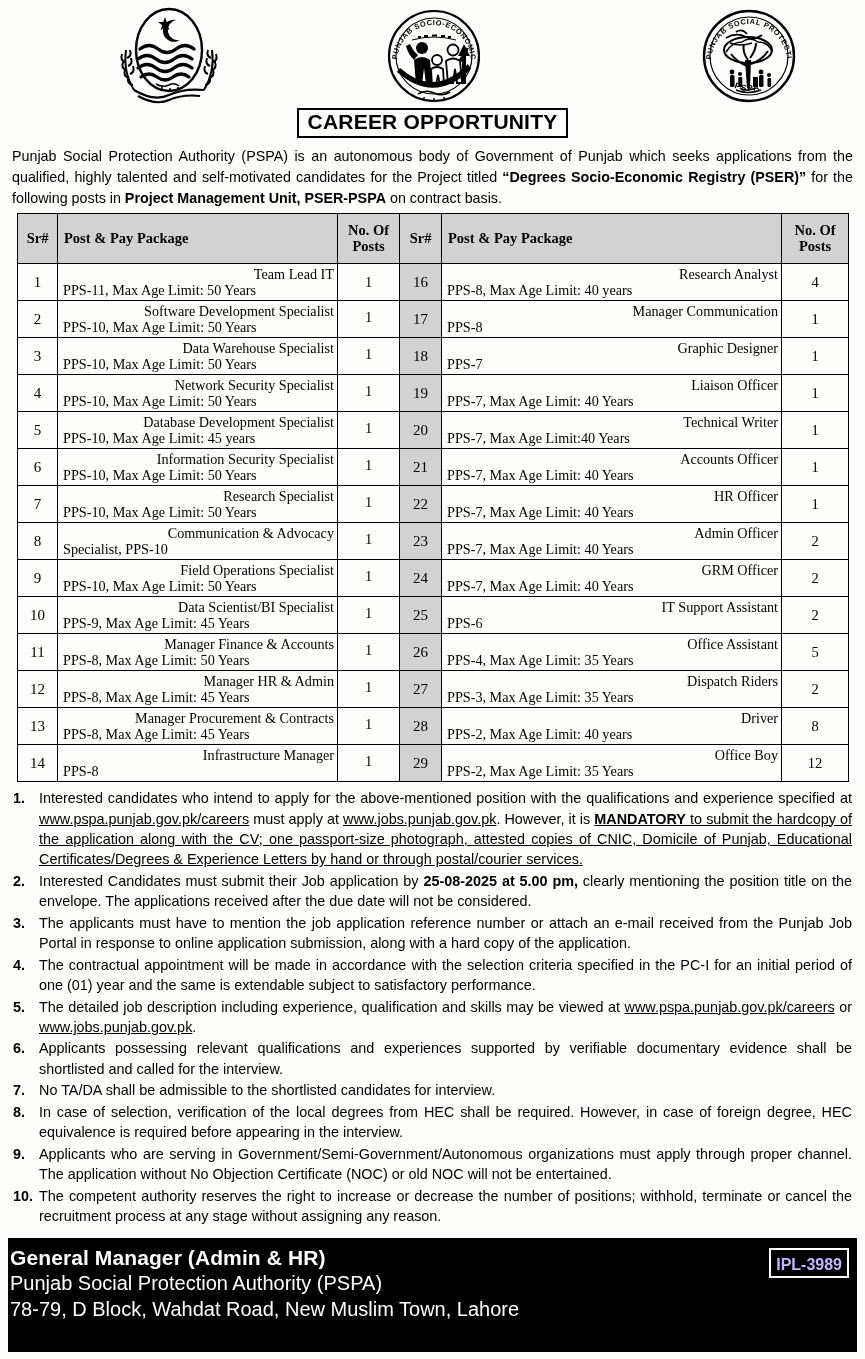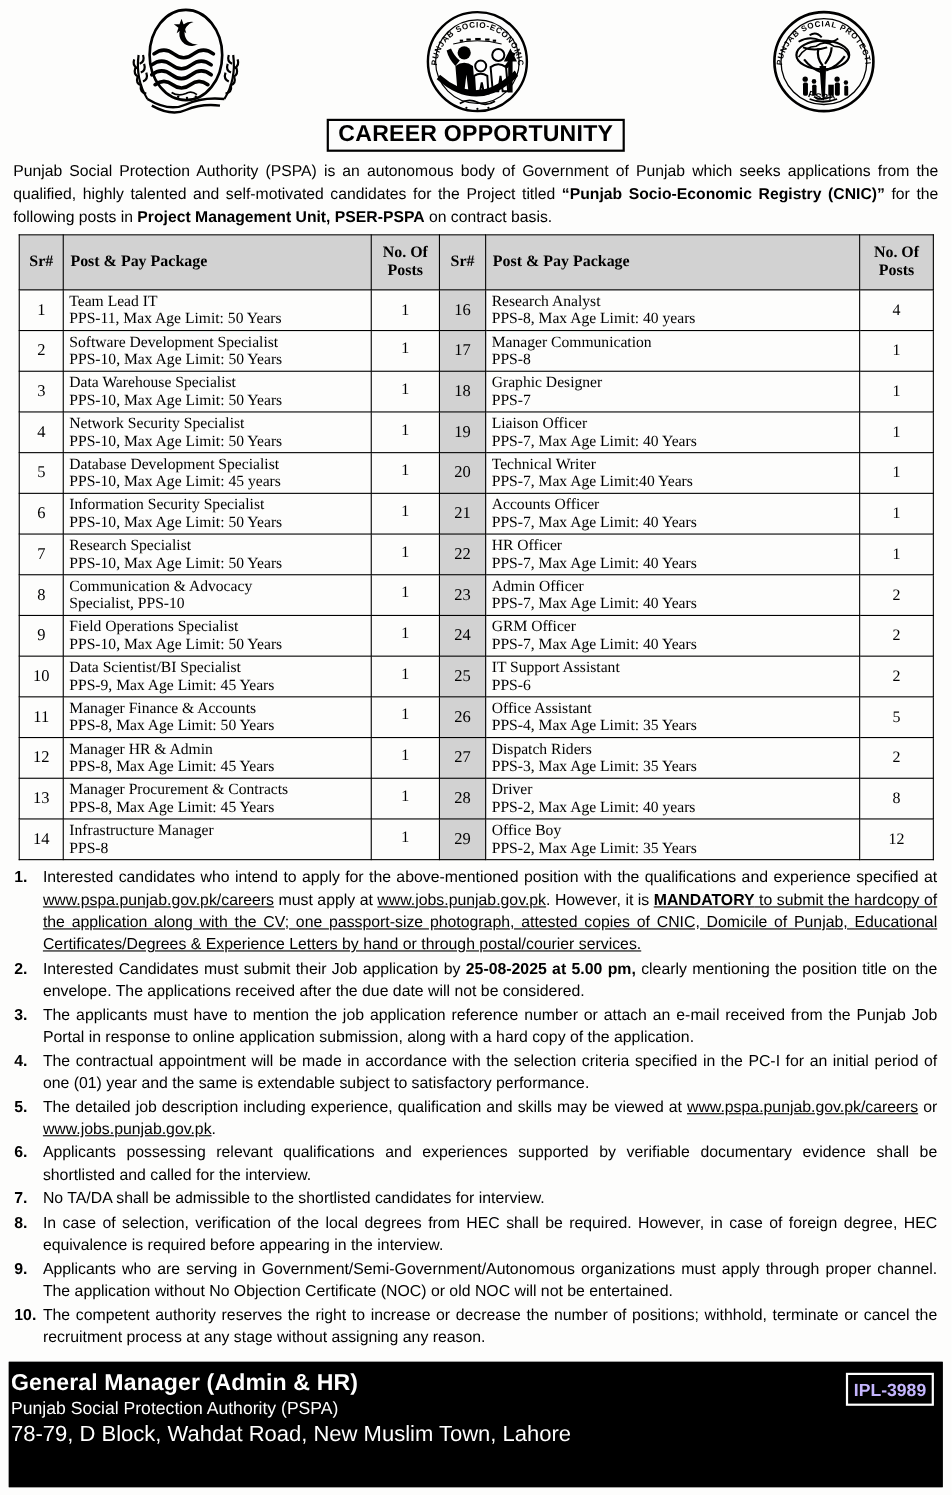--- a/index.html
+++ b/index.html
@@ -120,21 +120,21 @@
     vertical-align: bottom;
     padding-bottom: 3px !important;
   }
   td.c-num-top {
     text-align: center;
     font-size: 14.5px;
     vertical-align: middle;
   }
   td.c-empty { background: #ffffff; }
   td.c-empty-shaded { background: #d2d2d2; }
-  .post-line1 { display: block; }
+  .post-line1 { display: block; text-align: right; }
   .post-line2 { display: block; }
   tr.prow { height: 37px; }
 
   
   .notes {
     margin: 6px 13px 0 13px;
     font-size: 14.4px;
     line-height: 1.42;
     font-family: "Liberation Sans", sans-serif;
   }
@@ -175,21 +175,21 @@
     padding-top: 5px;
     font-family: "Liberation Sans", sans-serif;
   }
   .footer-l1 {
     font-size: 21px;
     font-weight: bold;
     line-height: 1.25;
     letter-spacing: 0.1px;
   }
   .footer-l2 {
-    font-size: 16px;
+    font-size: 20px;
     line-height: 1.28;
   }
   .footer-l3 {
     font-size: 20px;
     line-height: 1.28;
   }
   .footer-l4 {
     font-size: 20px;
     line-height: 1.28;
   }
@@ -343,21 +343,21 @@
         </g>
       </svg>
     </div>
   </div>
 
   <div class="title-wrap">
     <span class="career-title">CAREER OPPORTUNITY</span>
   </div>
 
   <div class="intro">
-    <span>Punjab Social Protection Authority (PSPA) is an autonomous body of Government of Punjab which seeks applications from the qualified, highly talented and self-motivated candidates for the Project titled </span><b>“Punjab Socio-Economic Registry (CNIC)”</b><span> for the following posts in </span><b>Project Management Unit, PSER-PSPA</b><span> on contract basis.</span>
+    <span>Punjab Social Protection Authority (PSPA) is an autonomous body of Government of Punjab which seeks applications from the qualified, highly talented and self-motivated candidates for the Project titled </span><b>“Degrees Socio-Economic Registry (PSER)”</b><span> for the following posts in </span><b>Project Management Unit, PSER-PSPA</b><span> on contract basis.</span>
   </div>
 
   <div class="tbl-wrap">
     <table class="posts">
       <thead>
         <tr>
           <th class="th-sr">Sr#</th>
           <th class="th-post">Post &amp; Pay Package</th>
           <th class="th-num">
             <span>No. Of</span><br>

